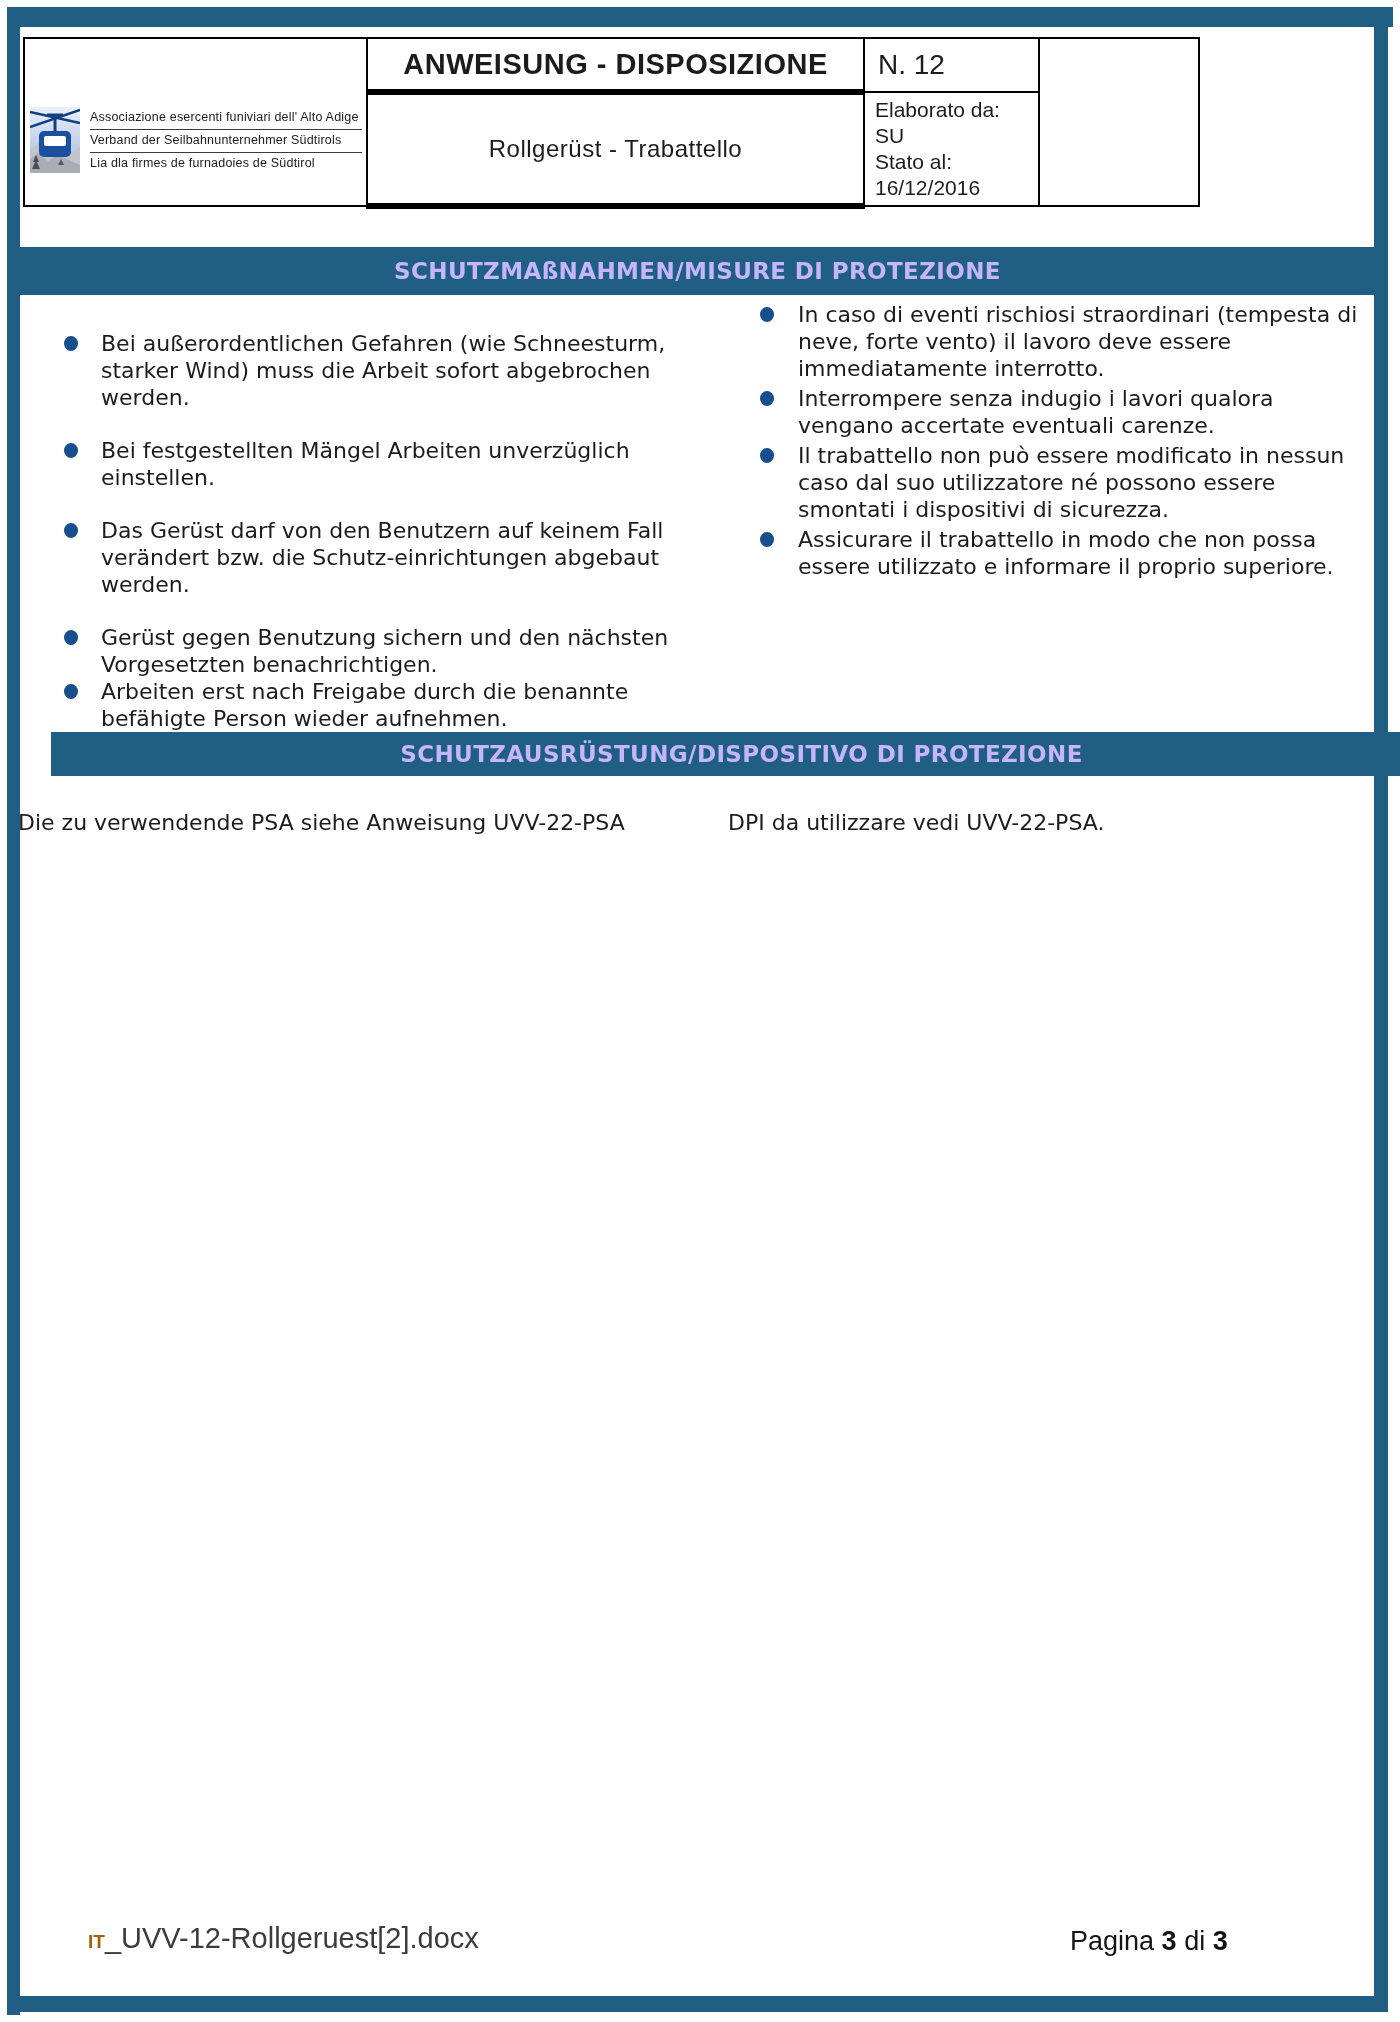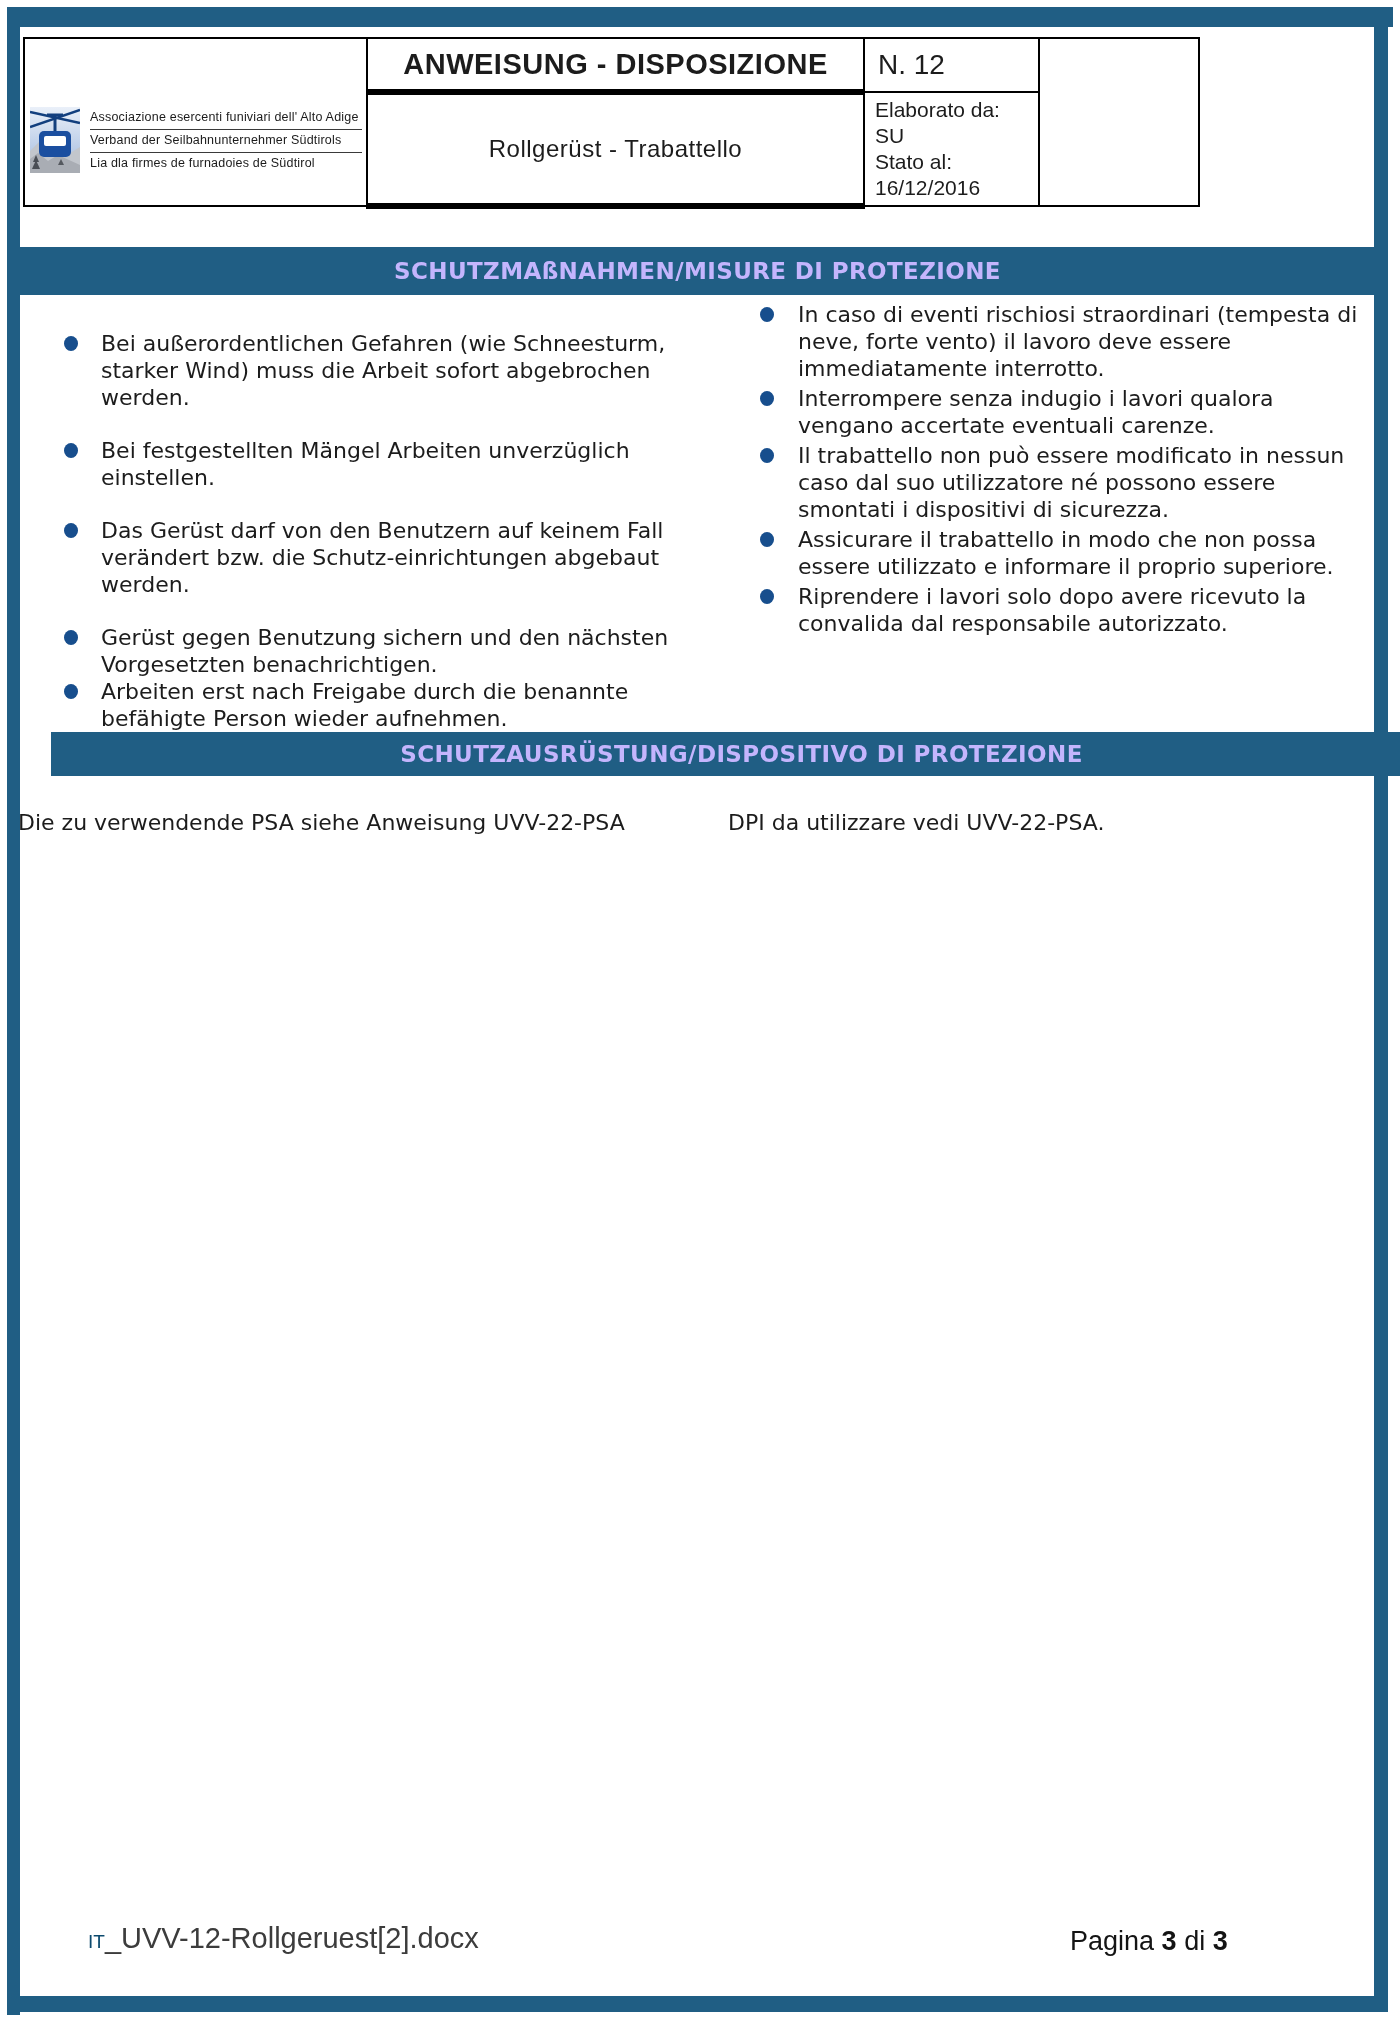--- a/index.html
+++ b/index.html
@@ -54,21 +54,21 @@
   .txt{font-size:22px;line-height:27px;white-space:pre-line;color:#1c1c1c;}
 
   
   .psa{position:absolute;font-size:22px;color:#1c1c1c;white-space:nowrap;}
   .psa-de{left:18px;top:810px;}
   .psa-it{left:728px;top:810px;}
 
   
   .footer-file{position:absolute;left:88px;top:1922px;font-family:"Liberation Sans",sans-serif;
                font-size:29px;color:#3c3c3c;white-space:nowrap;}
-  .footer-file .prefix{font-size:19px;color:#0c4a6e;}
+  .footer-file .prefix{font-size:19px;color:#a16207;font-weight:bold;}
   .footer-page{position:absolute;left:1070px;top:1926px;font-family:"Liberation Sans",sans-serif;
                font-size:27px;color:#141414;white-space:nowrap;}
   .footer-page .b{font-weight:bold;}
 </style>
 </head>
 <body>
 
 <div class="page">
 
   <div class="frame frame-top"></div>
@@ -171,25 +171,20 @@
       <span class="bullet"></span>
       <div class="txt">Il trabattello non può essere modificato in nessun
 caso dal suo utilizzatore né possono essere
 smontati i dispositivi di sicurezza.</div>
     </div>
     <div class="item">
       <span class="bullet"></span>
       <div class="txt">Assicurare il trabattello in modo che non possa
 essere utilizzato e informare il proprio superiore.</div>
     </div>
-    <div class="item">
-      <span class="bullet"></span>
-      <div class="txt">Riprendere i lavori solo dopo avere ricevuto la
-convalida dal responsabile autorizzato.</div>
-    </div>
   </div>
 
   <div class="section-bar bar-equipment">SCHUTZAUSRÜSTUNG/DISPOSITIVO DI PROTEZIONE</div>
 
   <div class="psa psa-de">Die zu verwendende PSA siehe Anweisung UVV-22-PSA</div>
   <div class="psa psa-it">DPI da utilizzare vedi UVV-22-PSA.</div>
 
   <div class="footer-file"><span class="prefix">IT</span><span>_UVV-12-Rollgeruest[2].docx</span></div>
 
   <div class="footer-page">

